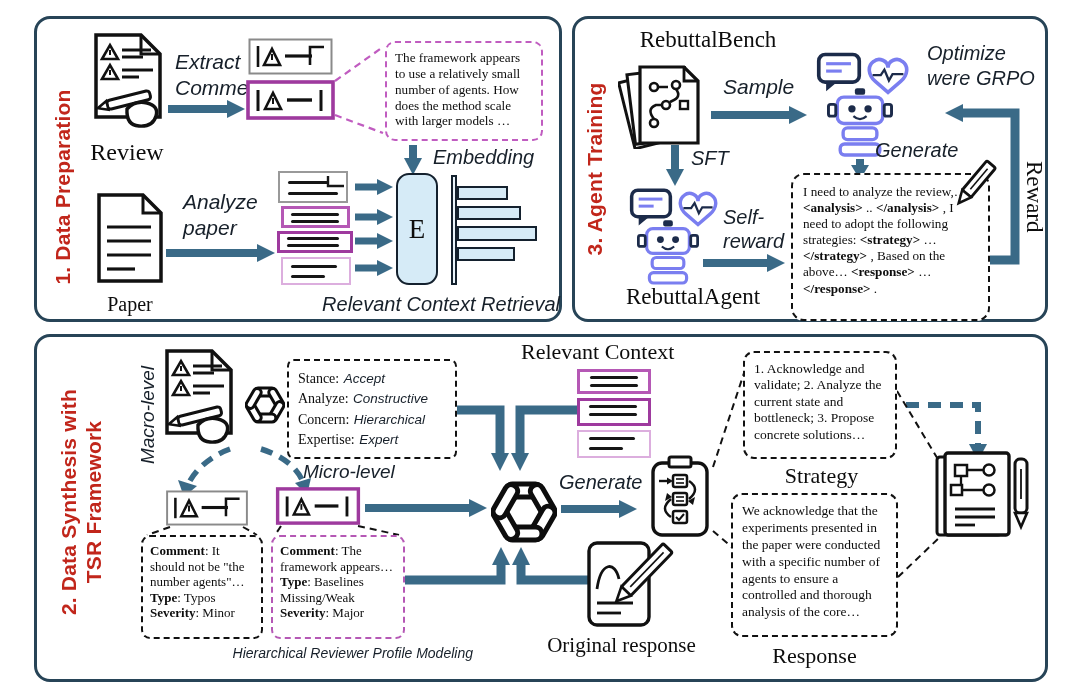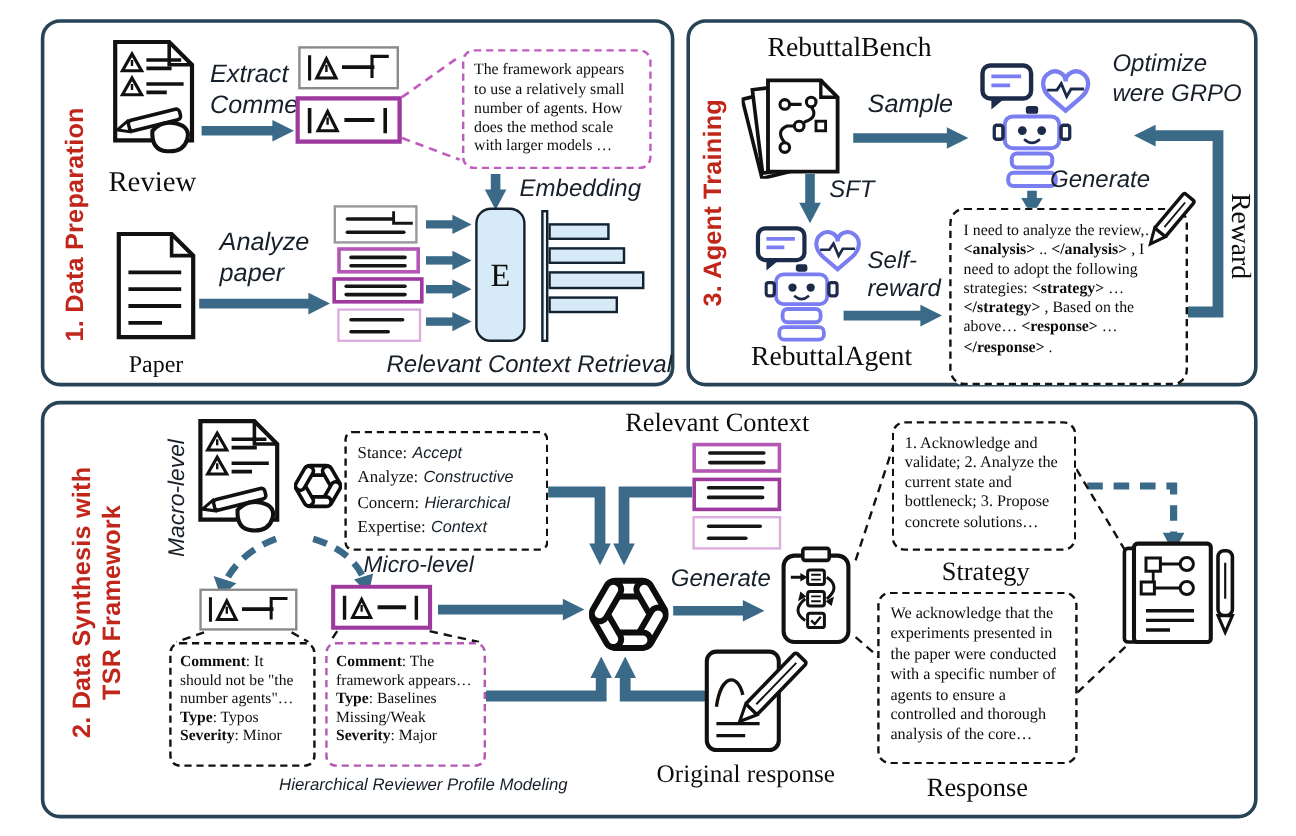--- a/index.html
+++ b/index.html
@@ -318,21 +318,21 @@
       <rect x="-18" y="-28" width="36" height="13" rx="6.5" transform="rotate(180)"></rect>
       <rect x="-18" y="-28" width="36" height="13" rx="6.5" transform="rotate(240)"></rect>
       <rect x="-18" y="-28" width="36" height="13" rx="6.5" transform="rotate(300)"></rect>
     </g>
   </svg>
 
   <div class="p" style="left:250px;top:22px;width:170px;height:100px;border:2.4px dashed #111;border-radius:7px;background:#fff;padding:7px 9px;line-height:1.28">
     <div><span class="serB" style="font-size:14px">Stance:</span> <span class="it" style="font-size:13.5px">Accept</span></div>
     <div><span class="serB" style="font-size:14px">Analyze:</span> <span class="it" style="font-size:13.5px">Constructive</span></div>
     <div><span class="serB" style="font-size:14px">Concern:</span> <span class="it" style="font-size:13.5px">Hierarchical</span></div>
-    <div><span class="serB" style="font-size:14px">Expertise:</span> <span class="it" style="font-size:13.5px">Context</span></div>
+    <div><span class="serB" style="font-size:14px">Expertise:</span> <span class="it" style="font-size:13.5px">Expert</span></div>
   </div>
 
   <div class="p it" style="left:266px;top:124px;width:130px;font-size:19px">Micro-level</div>
 
   <svg class="p" style="left:126px;top:153px" width="88" height="36" viewBox="0 0 85 37">
     <rect x="1.5" y="1.5" width="82" height="34" fill="#fff" stroke="#8a8a8a" stroke-width="2"></rect>
     <line x1="10" y1="8" x2="10" y2="29" stroke="#111" stroke-width="2.6"></line>
     <polygon points="16,27 24,11 32,27" fill="none" stroke="#111" stroke-width="2.6"></polygon>
       <line x1="24" y1="16" x2="24" y2="22" stroke="#111" stroke-width="2"></line>
     <line x1="37" y1="18" x2="64" y2="18" stroke="#111" stroke-width="3.2"></line>

